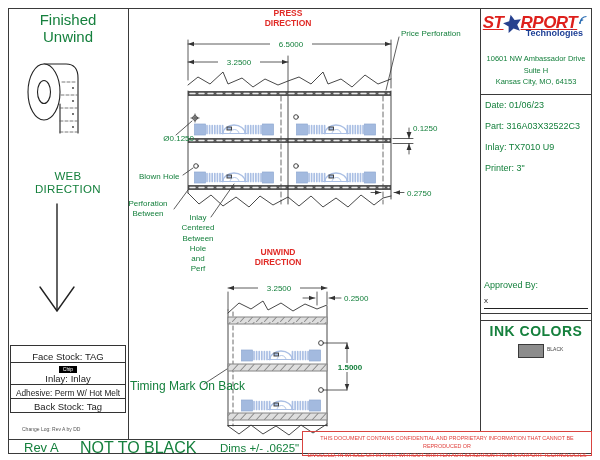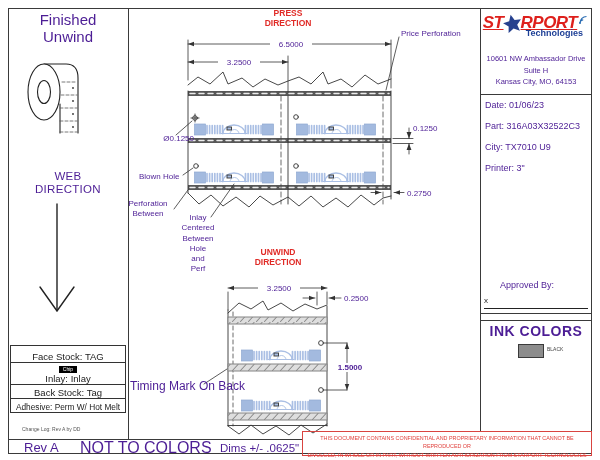--- a/index.html
+++ b/index.html
@@ -1,19 +1,19 @@
 <!DOCTYPE html>
 <html><head>
 <meta charset="utf-8">
 <style>
   html,body{margin:0;padding:0;background:#fff;}
   .page{position:relative;width:600px;height:460px;background:#fff;overflow:hidden;
         font-family:"Liberation Sans",sans-serif;color:#222;}
   .abs{position:absolute;}
-  .lbl{position:absolute;white-space:pre-line;color:#4c1d95;line-height:1.15;}
+  .lbl{position:absolute;white-space:pre-line;color:#15803d;line-height:1.15;}
   .ctr{text-align:center;}
   .rgt{text-align:right;}
   .red{color:#e02b27;font-weight:bold;}
   .wbg{background:#fff;padding:0 1px;}
   
   .outer-border{left:8px;top:8px;width:582px;height:444px;border:1.3px solid #3a3a3a;}
   .vline,.hline{background:#3a3a3a;}
   
   .mat-table{left:10px;top:345px;width:114px;border:1px solid #333;}
   .mat-row{border-top:1px solid #333;display:flex;flex-direction:column;justify-content:flex-end;
@@ -186,25 +186,25 @@
 DIRECTION</div>
 
   <div class="abs mat-table">
     <div class="mat-row" style="height:16px;font-size:9.5px;">
       <span>Face Stock: TAG</span>
     </div>
     <div class="mat-row" style="height:21px;font-size:9.5px;">
       <span class="chip-badge">Chip</span>
       <span>Inlay: Inlay</span>
     </div>
+    <div class="mat-row" style="height:13px;font-size:8.3px;">
+      <span>Adhesive: Perm W/ Hot Melt</span>
+    </div>
     <div class="mat-row" style="height:13px;font-size:9.5px;">
       <span>Back Stock: Tag</span>
-    </div>
-    <div class="mat-row" style="height:13px;font-size:8.3px;">
-      <span>Adhesive: Perm W/ Hot Melt</span>
     </div>
   </div>
 
   <div class="lbl" style="left:22px;top:427px;font-size:5px;color:#555;">Change Log: Rev A by DD</div>
 
   <div class="lbl ctr red" style="left:248px;top:9px;width:80px;font-size:8.5px;line-height:9.5px;">PRESS
 DIRECTION</div>
   <div class="lbl ctr red" style="left:238px;top:248px;width:80px;font-size:8.5px;line-height:9.5px;">UNWIND
 DIRECTION</div>
 
@@ -243,33 +243,33 @@
     </div>
     <div class="logo-sub">Technologies</div>
   </div>
 
   <div class="lbl ctr" style="left:481px;top:53px;width:110px;font-size:7.5px;line-height:11.5px;">10601 NW Ambassador Drive
 Suite H
 Kansas City, MO, 64153</div>
 
   <div class="lbl" style="left:485px;top:100px;font-size:9px;">Date: 01/06/23</div>
   <div class="lbl" style="left:485px;top:121px;font-size:9px;">Part: 316A03X32522C3</div>
-  <div class="lbl" style="left:485px;top:142px;font-size:9px;">City: TX7010 U9</div>
+  <div class="lbl" style="left:485px;top:142px;font-size:9px;">Inlay: TX7010 U9</div>
   <div class="lbl" style="left:485px;top:163px;font-size:9px;">Printer: 3"</div>
 
-  <div class="lbl" style="left:500px;top:280px;font-size:9px;">Approved By:</div>
+  <div class="lbl" style="left:484px;top:280px;font-size:9px;">Approved By:</div>
   <div class="abs sig-line">
     <span>x</span>
   </div>
 
   <div class="lbl ctr" style="left:480px;top:323px;width:112px;font-size:14px;font-weight:bold;letter-spacing:.5px;">INK COLORS</div>
   <div class="abs swatch"></div>
   <div class="lbl" style="left:547px;top:347px;font-size:5px;color:#444;">BLACK</div>
 
   <div class="lbl" style="left:24px;top:441px;font-size:13px;">Rev A</div>
-  <div class="lbl" style="left:80px;top:439px;font-size:16px;">NOT TO COLORS</div>
+  <div class="lbl" style="left:80px;top:439px;font-size:16px;">NOT TO BLACK</div>
   <div class="lbl" style="left:220px;top:442px;font-size:11.5px;">Dims +/- .0625"</div>
   <div class="abs conf-box">
     <div class="txt">THIS DOCUMENT CONTAINS CONFIDENTIAL AND PROPRIETARY INFORMATION THAT CANNOT  BE REPRODUCED OR
 DIVULGED, IN WHOLE OR IN PART, WITHOUT WRITTEN  AUTHORIZATION FROM STARPORT TECHNOLOGIES</div>
   </div>
 
 </div>
 
 </body></html>

